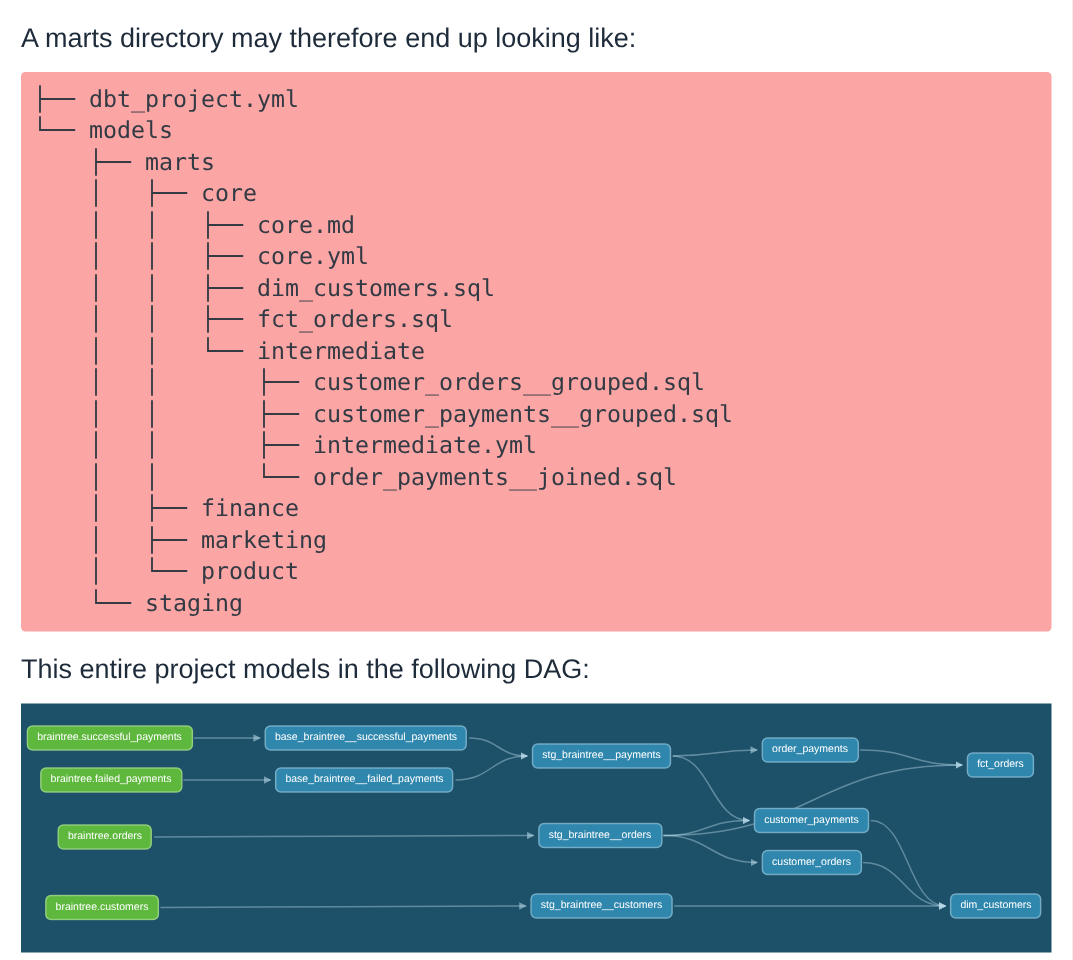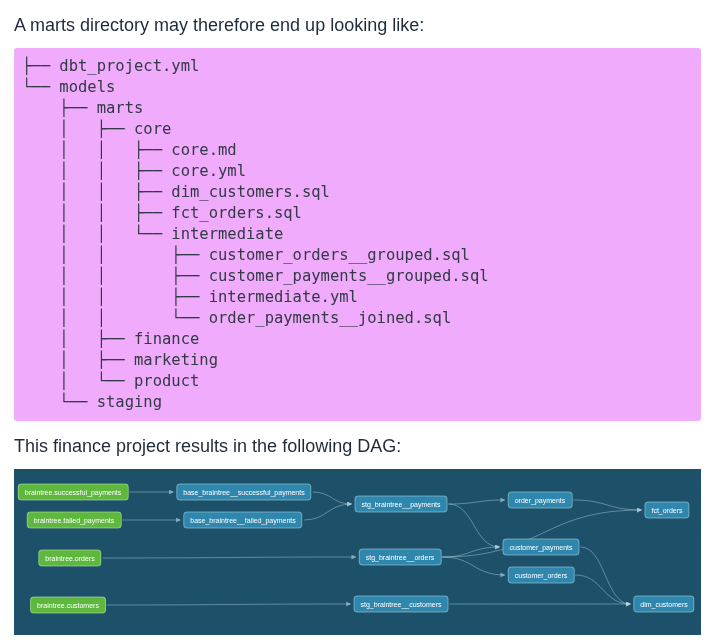--- a/index.html
+++ b/index.html
@@ -3,21 +3,21 @@
 <meta charset="utf-8">
 <style>
   html,body { margin:0; padding:0; background:#ffffff; }
   body { width:715px; height:640px; overflow:hidden;
          font-family:"Liberation Sans", sans-serif; }
   .page { padding:15px 14px 0 14px; }
 
   p.doc-text { margin:0 0 13px 0; font-size:18px; line-height:20px;
                color:#1e2b3a; }
 
-  .codeblock { background:#f0abfc; border-radius:3px;
+  .codeblock { background:#fca5a5; border-radius:3px;
                padding:8px 8px 8px 8px; margin:0 0 15px 0; }
   .codeblock pre { margin:0; font-family:"DejaVu Sans Mono", monospace;
                    font-size:15.5px; line-height:21px; color:#323a43;
                    white-space:pre; }
 
   .dag-figure { position:relative; width:687px; height:166px;
                 background:var(--dag-bg,#1d5169); overflow:hidden; }
   svg.dag-edges { position:absolute; left:0; top:0; width:100%; height:100%; }
   .dag-edge { fill:none; stroke:var(--edge,#bcdceb); stroke-opacity:.42;
               stroke-width:1; }
@@ -51,21 +51,21 @@
     │   │       ├── customer_orders__grouped.sql
     │   │       ├── customer_payments__grouped.sql
     │   │       ├── intermediate.yml
     │   │       └── order_payments__joined.sql
     │   ├── finance
     │   ├── marketing
     │   └── product
     └── staging</pre>
   </div>
 
-  <p class="doc-text">This finance project results in the following DAG:</p>
+  <p class="doc-text">This entire project models in the following DAG:</p>
 
   <div class="dag-figure">
     <svg class="dag-edges">
       <defs>
         <marker id="arrow" viewBox="0 0 8 8" refX="7" refY="4" markerWidth="5" markerHeight="5" orient="auto">
           <path d="M0,0 L8,4 L0,8 z" fill="#bcdceb" opacity="0.55"></path>
         </marker>
       </defs>
     <path d="M 115.25 23 C 137.2734375 23, 137.2734375 23, 159.296875 23" class="dag-edge" marker-end="url(#arrow)"></path>
         <path d="M 108.28125 51 C 137.2734375 51, 137.2734375 51, 166.265625 51" class="dag-edge" marker-end="url(#arrow)"></path>

